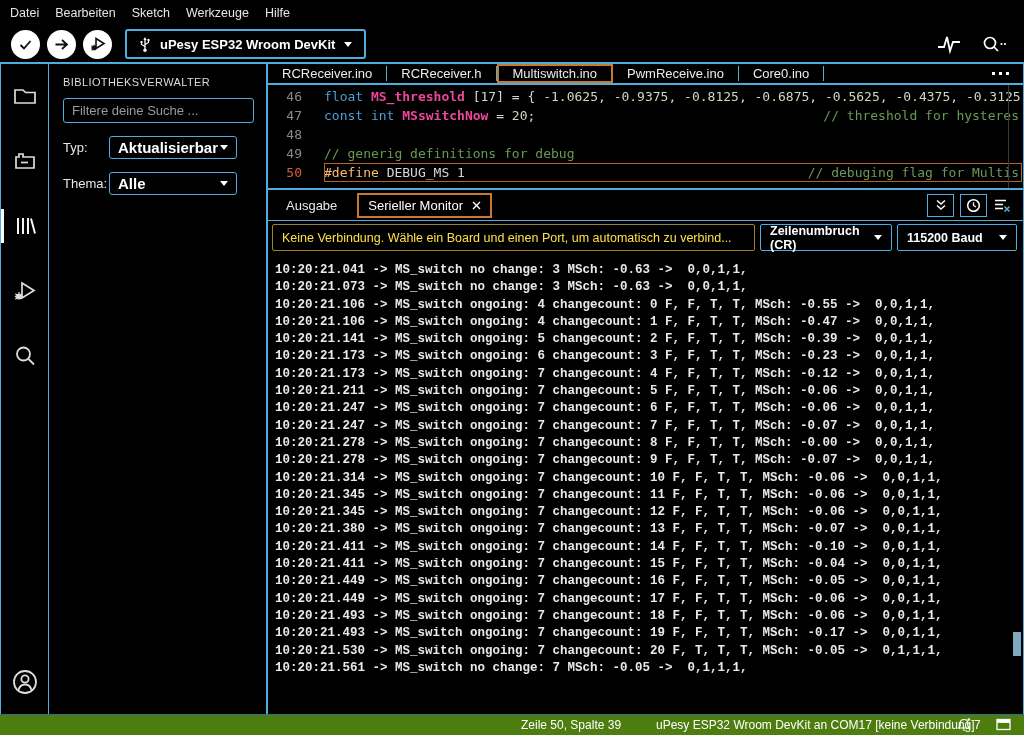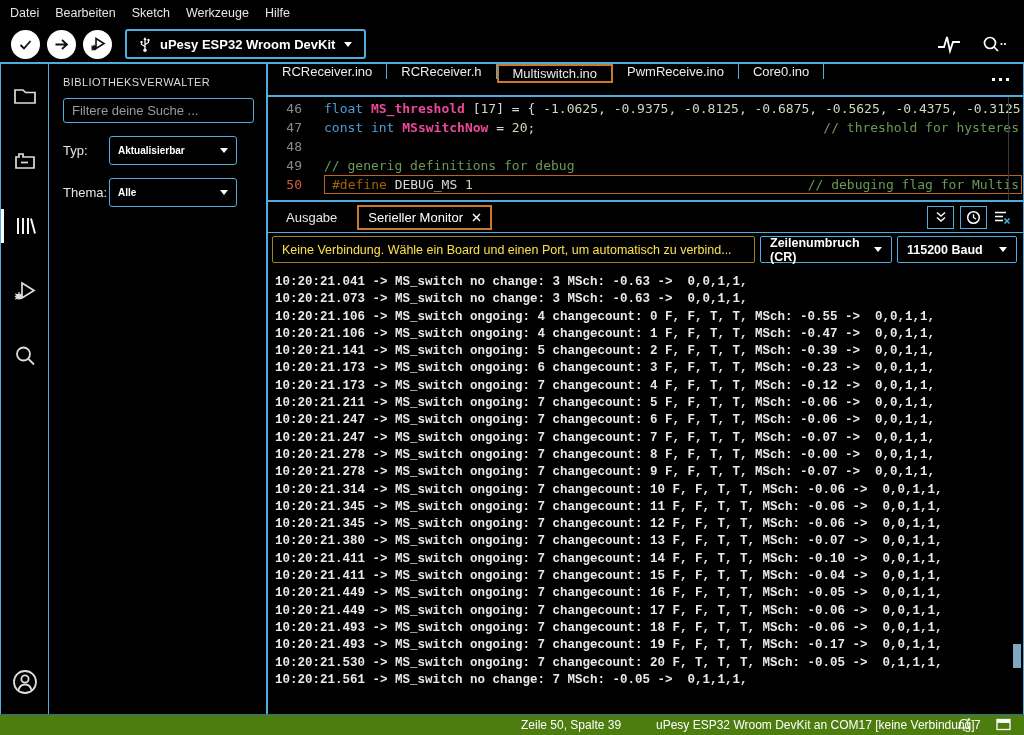--- a/index.html
+++ b/index.html
@@ -34,45 +34,45 @@
   .activity-spacer{flex:1;}
   .activity-bottom{margin-bottom:12px;}
 
   
   .sidebar{width:219px;flex:none;border-right:2px solid var(--blue);padding:12px 12px 0 14px;}
   .sidebar-title{font-size:11px;color:#dcdcdc;letter-spacing:.4px;margin:0 0 10px 0;}
   .search-input{display:block;width:100%;height:25px;background:#000;border:1px solid var(--blue);border-radius:3px;color:#c9c9c9;font-size:13px;padding:0 8px;outline:none;font-family:"Liberation Sans",sans-serif;}
   .search-input::placeholder{color:#9a9a9a;}
   .filter-row{display:flex;align-items:center;margin-top:13px;}
   .filter-label{color:#e6e6e6;font-size:13px;width:46px;flex:none;}
-  .dropdown{width:128px;height:29px;border:1px solid var(--blue);border-radius:3px;display:flex;align-items:center;justify-content:space-between;padding:0 8px;color:#fff;font-size:10px;font-weight:700;}
+  .dropdown{width:128px;height:23px;border:1px solid var(--blue);border-radius:3px;display:flex;align-items:center;justify-content:space-between;padding:0 8px;color:#fff;font-size:15px;font-weight:700;}
   .dd-caret{width:0;height:0;border-left:4px solid transparent;border-right:4px solid transparent;border-top:5px solid #fff;}
 
   
   .editor-col{flex:1;display:flex;flex-direction:column;min-width:0;}
-  .tabbar{height:33px;flex:none;border-bottom:2px solid var(--blue);display:flex;align-items:flex-start;}
+  .tabbar{height:21px;flex:none;border-bottom:2px solid var(--blue);display:flex;align-items:center;}
   .tab{padding:0 14px;display:flex;align-items:center;color:#ececec;font-size:13px;border-right:1px solid var(--blue);white-space:nowrap;}
   .tab.active{border:2px solid var(--orange);}
   .tab-more{margin-left:auto;align-self:center;margin-right:14px;display:flex;gap:4px;}
   .tab-more i{width:3px;height:3px;background:#fff;display:block;}
 
   
   .code-area{height:103px;flex:none;overflow:hidden;font-family:"DejaVu Sans Mono",monospace;font-size:13px;padding-top:2px;position:relative;}
   .code-area::after{content:"";position:absolute;top:0;bottom:0;right:14px;width:1px;background:#3a3a3a;}
   .code-line{display:flex;height:19px;line-height:19px;white-space:pre;position:relative;}
   .gutter{width:56px;flex:none;text-align:right;padding-right:22px;color:#8a8a8a;}
   .code-content{flex:1;overflow:hidden;position:relative;}
   .code-line.active .gutter{color:#d2603c;}
   .code-line.active::after{content:"";position:absolute;left:56px;right:1px;top:0;bottom:0;border:1px solid #b9661c;pointer-events:none;}
   .tok-kw{color:#4f9cd6;}
   .tok-id{color:#ec4899;font-weight:700;}
   .tok-plain{color:#d6d6d6;}
   .tok-num{color:#cdd8bd;}
   .tok-cmt{color:#6a9955;}
-  .tok-pp{color:#a16207;margin-left:8px;}
+  .tok-pp{color:#fdba74;}
   .tok-right{position:absolute;right:4px;top:0;}
 
   
   .panel{flex:1;border-top:2px solid var(--blue);display:flex;flex-direction:column;min-height:0;position:relative;}
   .panel-tabbar{height:31px;flex:none;border-bottom:1px solid var(--blue);display:flex;align-items:center;padding:0 12px;}
   .panel-tab-output{color:#e8e8e8;font-size:13px;padding:0 6px;margin-right:14px;}
   .panel-tab-serial{border:2px solid var(--orange);height:25px;display:flex;align-items:center;gap:9px;padding:0 9px;color:#fff;font-size:13px;white-space:nowrap;}
   .panel-tab-icons{margin-left:auto;display:flex;align-items:center;gap:6px;}
   .icon-box{width:27px;height:23px;border:1px solid var(--blue);display:flex;align-items:center;justify-content:center;}
 

